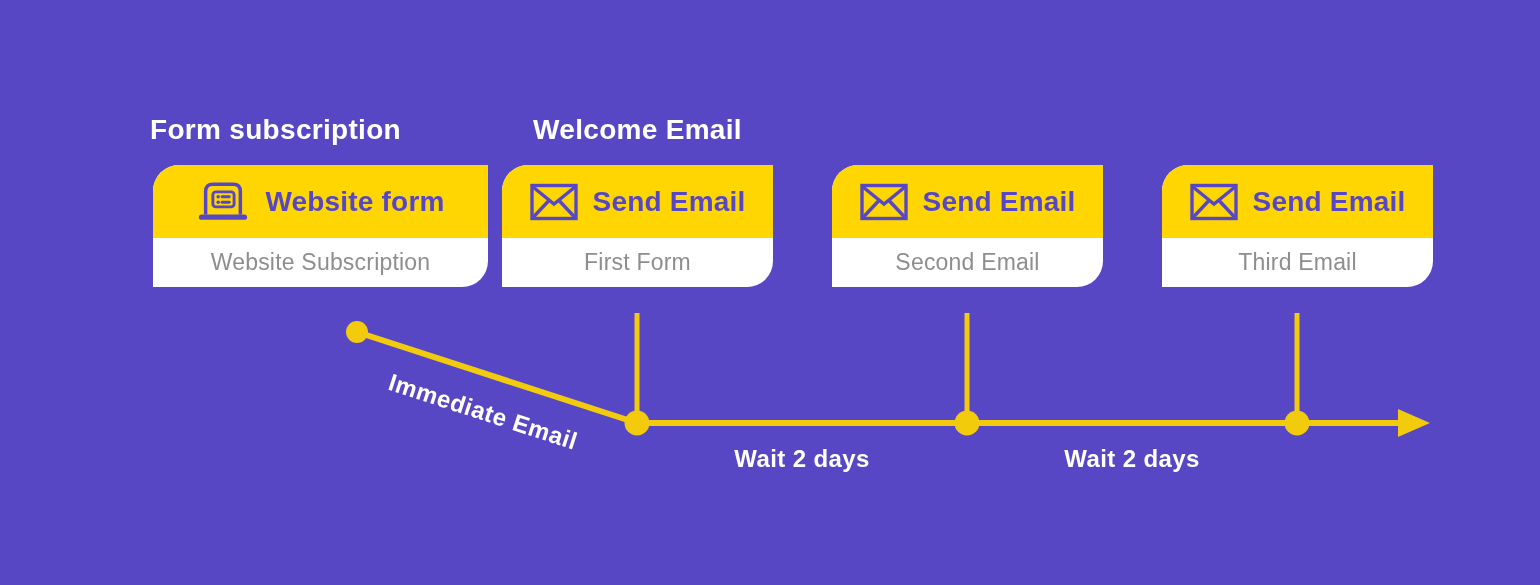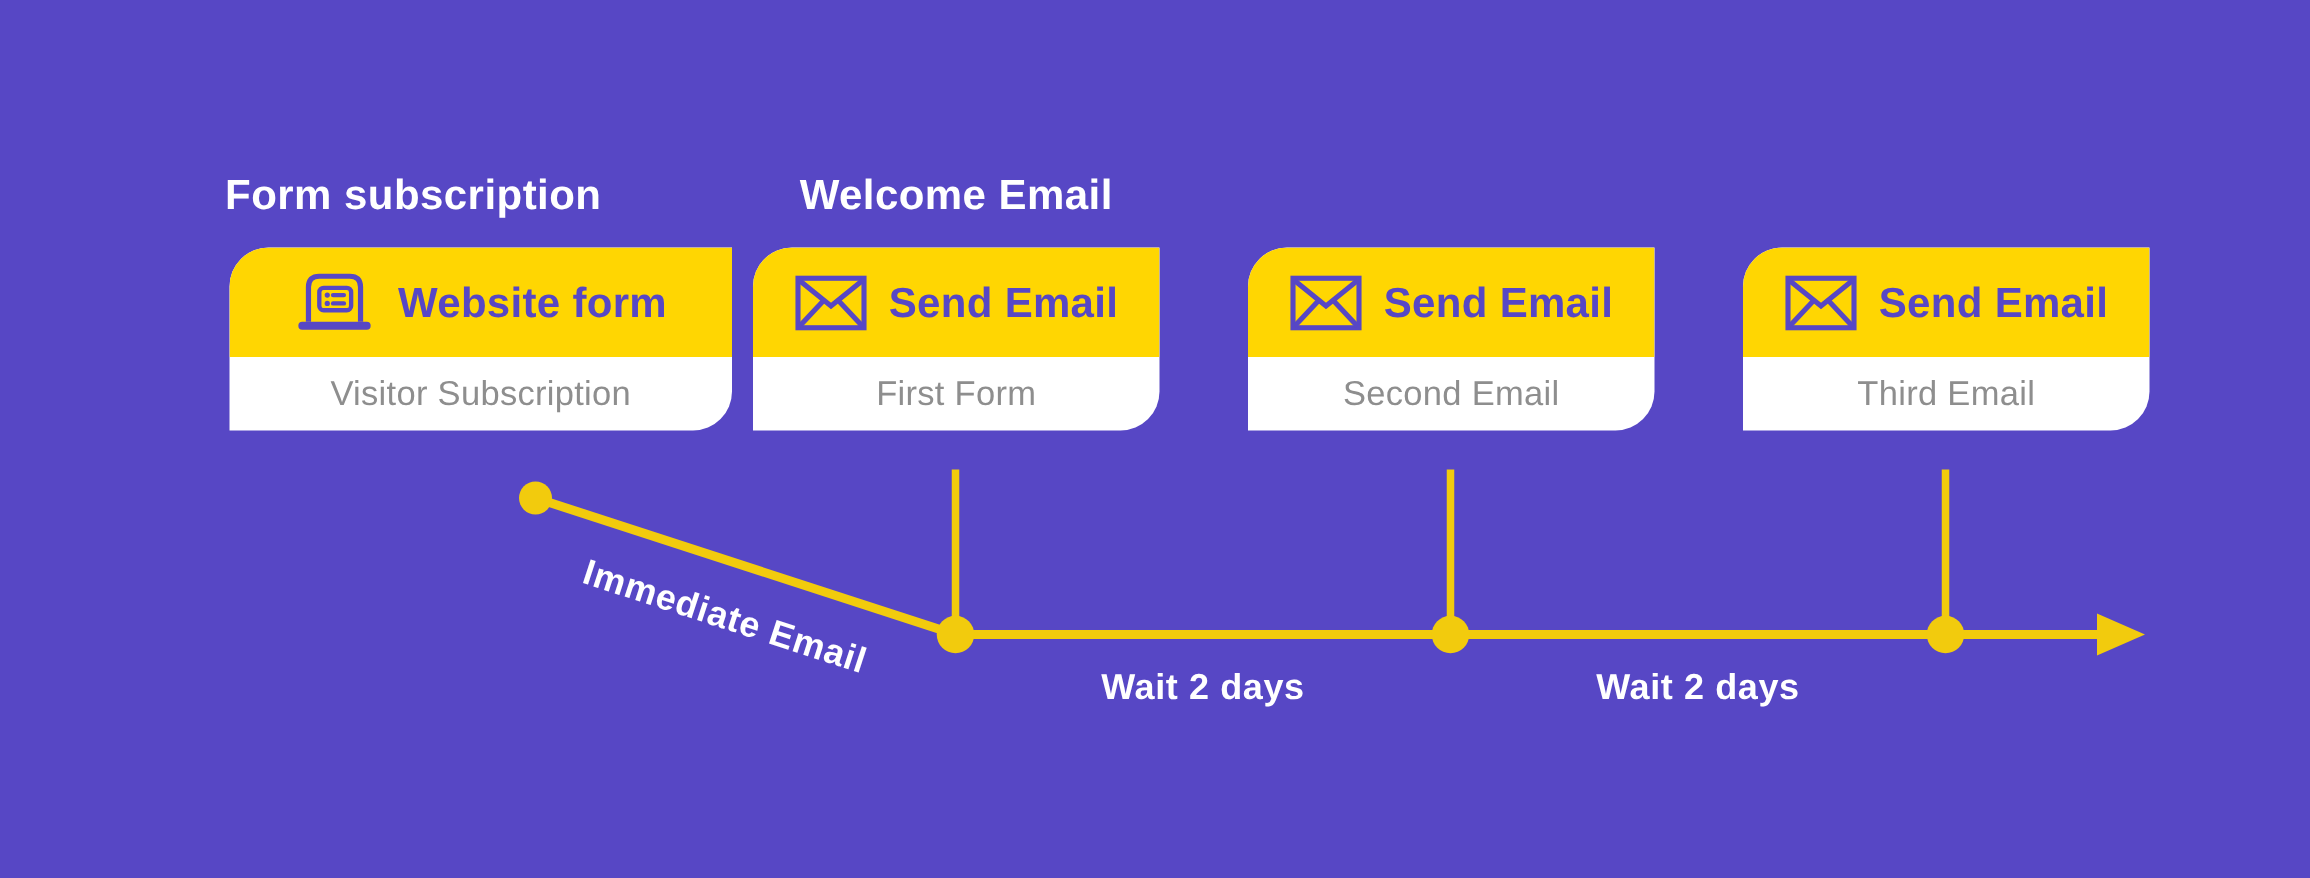--- a/index.html
+++ b/index.html
@@ -124,21 +124,21 @@
           <rect x="3" y="35" width="50" height="5.5" rx="2.7" fill="#5747C5"></rect>
           <rect x="17.5" y="11.5" width="22" height="15.5" rx="3" stroke="#5747C5" stroke-width="3" fill="none"></rect>
           <circle cx="23" cy="16.5" r="1.8" fill="#5747C5"></circle>
           <line x1="27" y1="16.5" x2="34.5" y2="16.5" stroke="#5747C5" stroke-width="3" stroke-linecap="round"></line>
           <circle cx="23" cy="22.3" r="1.8" fill="#5747C5"></circle>
           <line x1="27" y1="22.3" x2="34.5" y2="22.3" stroke="#5747C5" stroke-width="3" stroke-linecap="round"></line>
         </svg>
       </span>
       <span class="action-label">Website form</span>
     </div>
-    <div class="card-subtitle">Visitor Subscription</div>
+    <div class="card-subtitle">Website Subscription</div>
   </div>
 
   <div class="card c2">
     <div class="card-action">
       <span class="icon">
         <svg width="48" height="38" viewBox="0 0 48 38" fill="none">
           <rect x="2" y="2.5" width="44" height="33" stroke="#5747C5" stroke-width="3.4" fill="none"></rect>
           <path d="M3,4 L24,21 L45,4" stroke="#5747C5" stroke-width="3.4" fill="none"></path>
           <path d="M3,34.5 L18.5,18" stroke="#5747C5" stroke-width="3.4"></path>
           <path d="M45,34.5 L29.5,18" stroke="#5747C5" stroke-width="3.4"></path>

